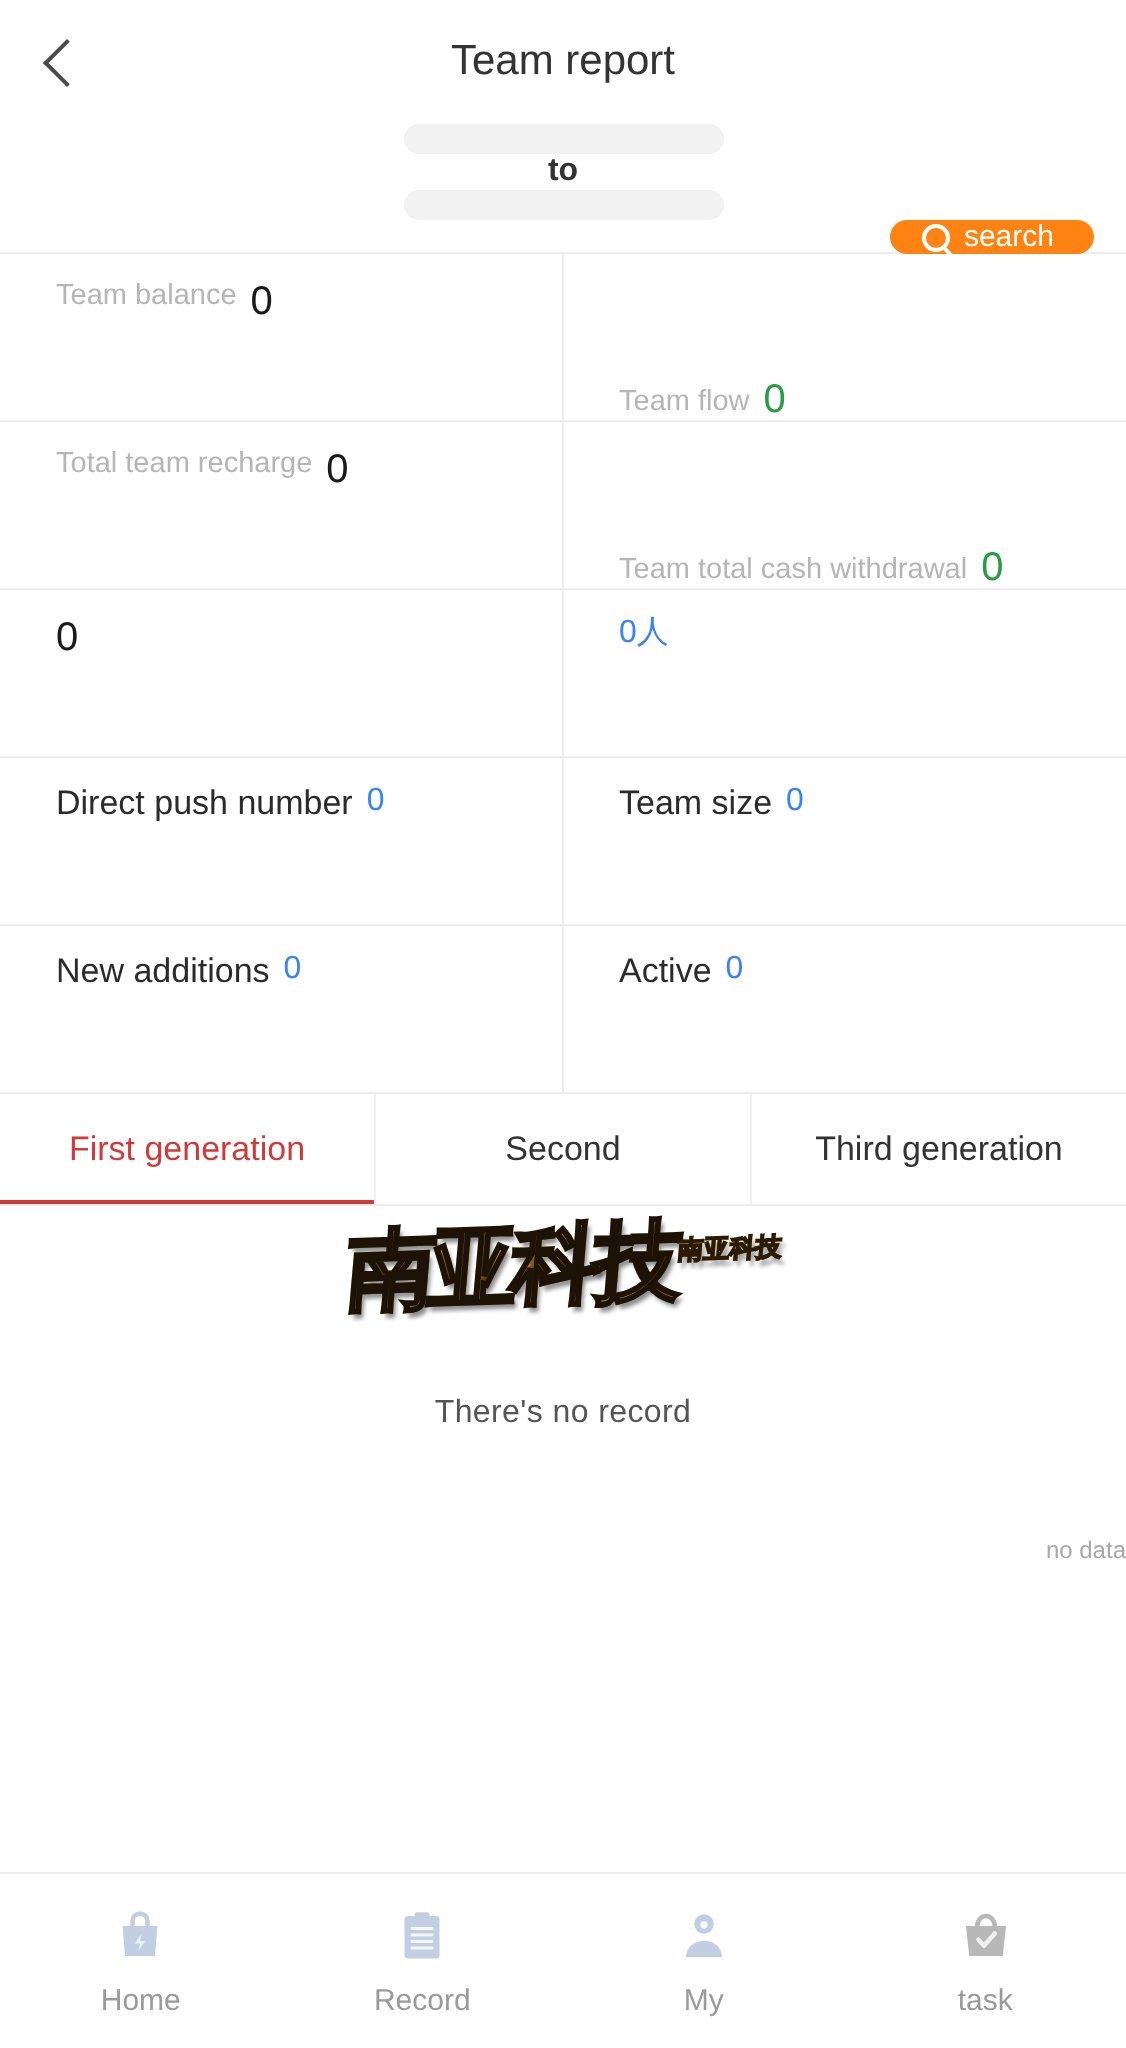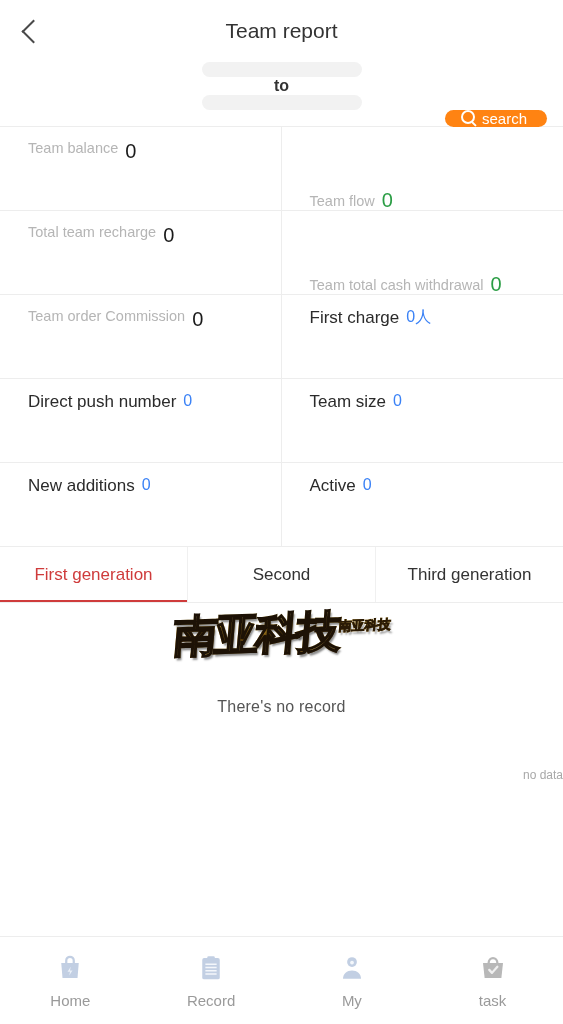--- a/index.html
+++ b/index.html
@@ -69,20 +69,21 @@
   }
   .search-btn {
     margin-left:auto;
     background:#ff8312;
     color:#fff;
     border:none;
     border-radius:20px;
     height:26px;
     padding:0 20px 0 16px;
     display:flex;
+    align-items:center;
     gap:7px;
     font-size:15px;
     font-family:"Liberation Sans", sans-serif;
     cursor:pointer;
   }
   .mag {
     width:14px; height:14px;
     border:2px solid #fff;
     border-radius:50%;
     position:relative;
@@ -271,25 +272,23 @@
       <span class="svalue">0</span>
     </div>
     <div class="scell align-right">
       <span class="slabel">Team total cash withdrawal</span>
       <span class="svalue green">0</span>
     </div>
   </div>
 
   <div class="srow">
     <div class="scell left">
-      <span class="slabel">Team order Commission</span>
       <span class="svalue">0</span>
     </div>
     <div class="scell">
-      <span class="slabel dark">First charge</span>
       <span class="svalue red">0人</span>
     </div>
   </div>
 
   <div class="srow">
     <div class="scell left">
       <span class="slabel dark">Direct push number</span>
       <span class="svalue red">0</span>
     </div>
     <div class="scell">

